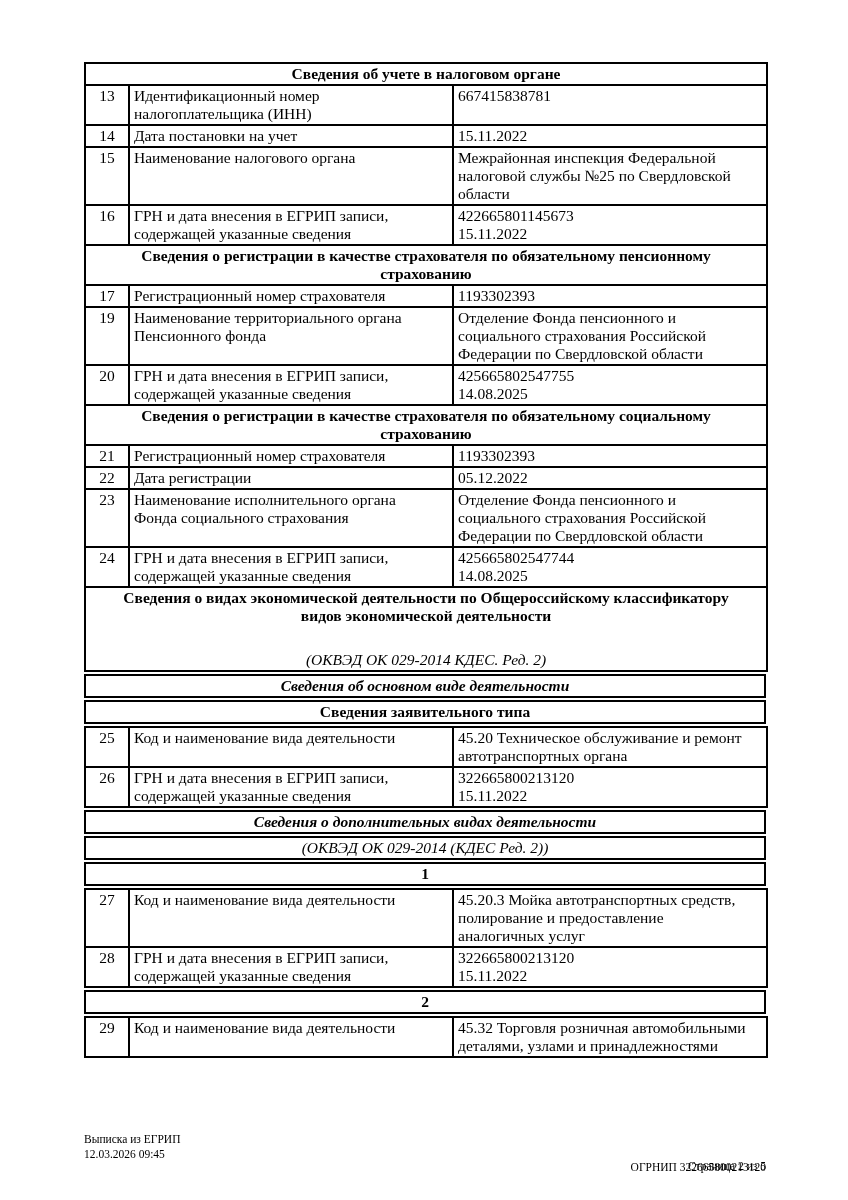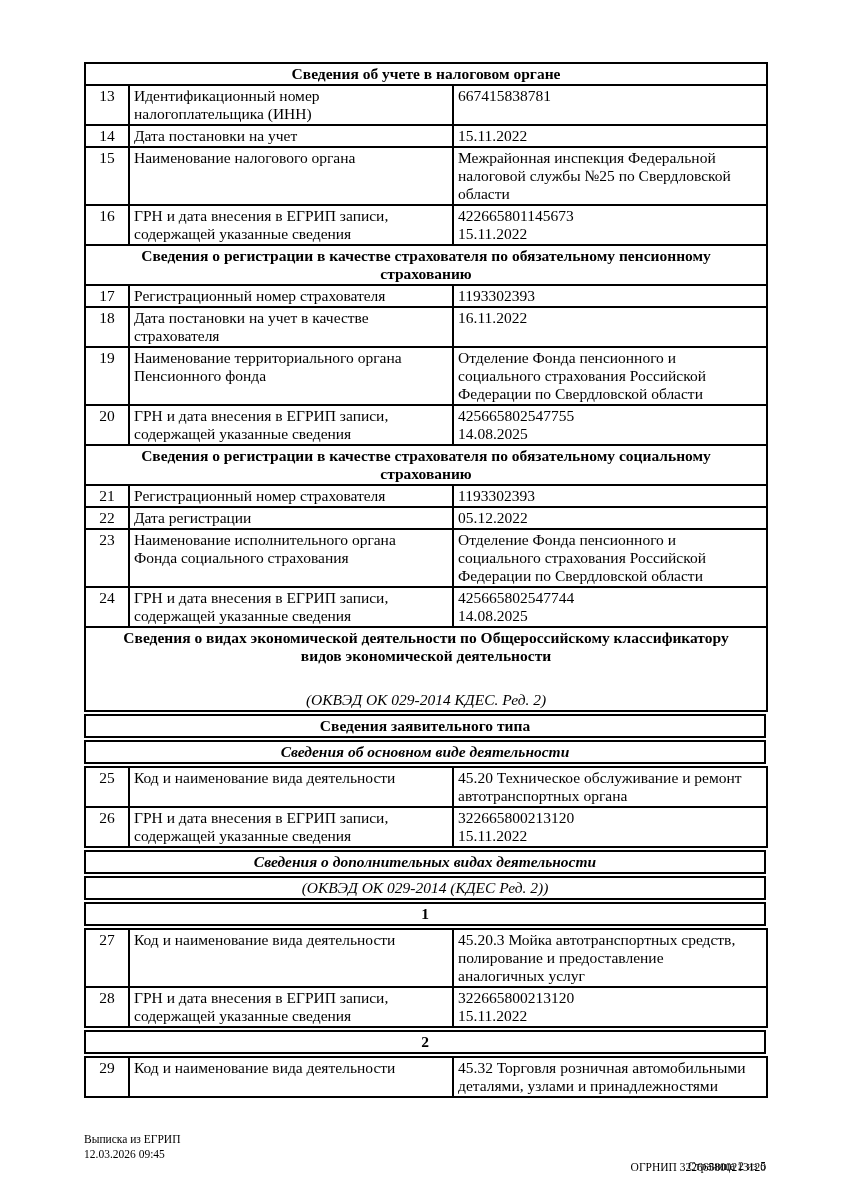--- a/index.html
+++ b/index.html
@@ -119,30 +119,20 @@
     <tr>
       <td class="num">17</td>
       <td>
         <div class="ln">Регистрационный номер страхователя</div>
       </td>
       <td>
         <div class="ln">1193302393</div>
       </td>
     </tr>
 
-    <tr>
-      <td class="num">18</td>
-      <td>
-        <div class="ln">Дата постановки на учет в качестве</div>
-        <div class="ln">страхователя</div>
-      </td>
-      <td>
-        <div class="ln">16.11.2022</div>
-      </td>
-    </tr>
 
     <tr>
       <td class="num">19</td>
       <td>
         <div class="ln">Наименование территориального органа</div>
         <div class="ln">Пенсионного фонда</div>
       </td>
       <td>
         <div class="ln">Отделение Фонда пенсионного и</div>
         <div class="ln">социального страхования Российской</div>
@@ -220,29 +210,29 @@
         <div class="ln">видов экономической деятельности</div>
         <div class="ln it">(ОКВЭД ОК 029-2014 КДЕС. Ред. 2)</div>
       </td>
     </tr>
   </tbody>
     </table>
 
   <table class="t">
     <tbody>
         <tr>
+      <td class="sec bi">Сведения об основном виде деятельности</td>
+    </tr>
+  </tbody>
+    </table>
+
+  <table class="t">
+    <tbody>
+        <tr>
       <td class="sec">Сведения заявительного типа</td>
-    </tr>
-  </tbody>
-    </table>
-
-  <table class="t">
-    <tbody>
-        <tr>
-      <td class="sec bi">Сведения об основном виде деятельности</td>
     </tr>
   </tbody>
     </table>
 
   <table class="t">
     <colgroup>
         <col style="width:44px">
         <col style="width:324px">
         <col style="width:314px">
       </colgroup>

